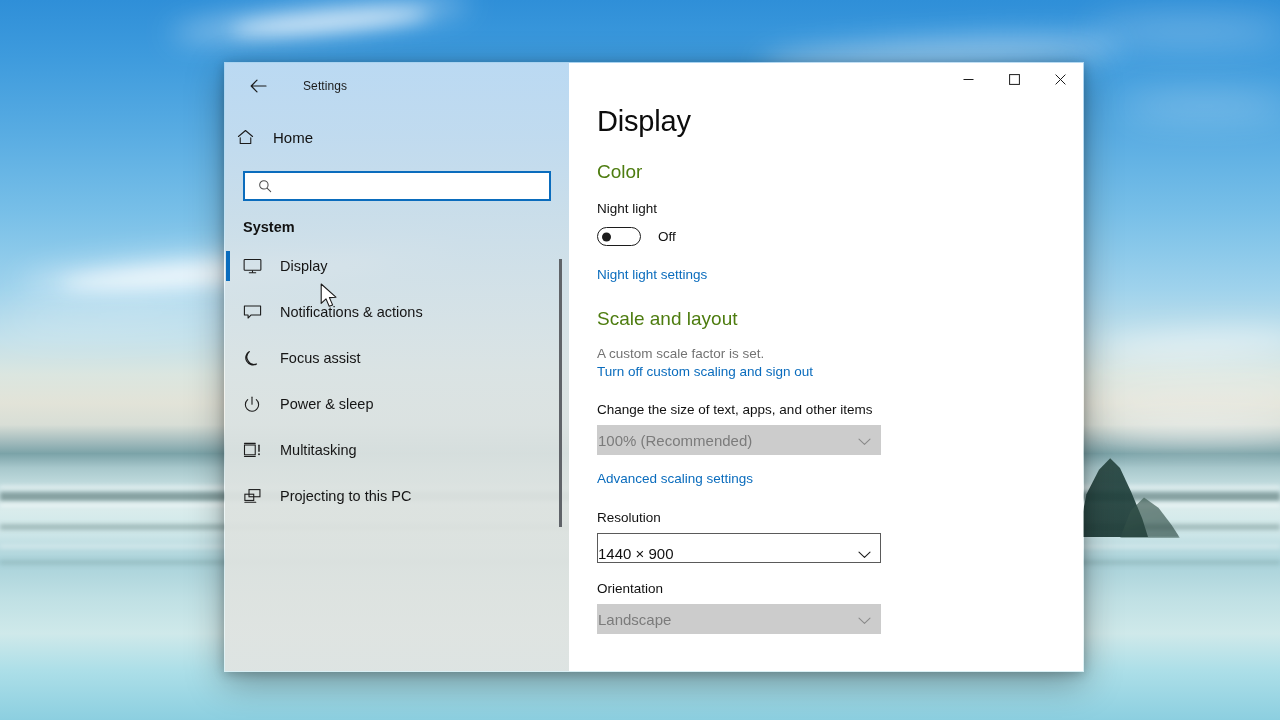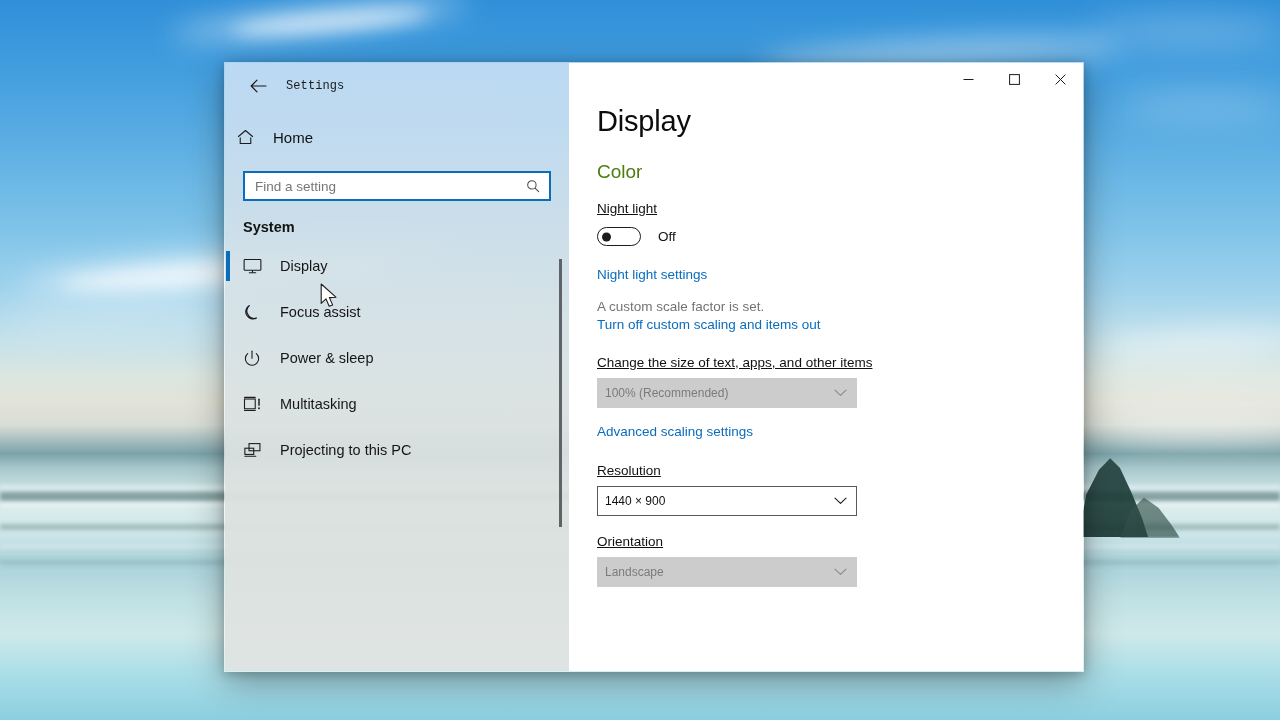--- a/index.html
+++ b/index.html
@@ -126,23 +126,22 @@
   }
   #back-button {
     width: 42px; height: 30px;
     display: flex; align-items: center; justify-content: center;
     cursor: pointer;
     border-radius: 2px;
   }
   #settings-title {
     font-size: 12px;
     color: #1b1b1b;
-    margin-left: 7px;
+    margin-left: 24px;
     letter-spacing: 0.1px;
-    font-family: Liberation Mono, monospace;
   }
 
   #home-row {
     display: flex;
     align-items: center;
     height: 40px;
     padding-left: 12px;
     margin-top: 8px;
     cursor: pointer;
   }
@@ -275,21 +274,20 @@
     font-size: 19px;
     color: #4d7c0f;
     margin-top: 25px;
     font-weight: normal;
   }
 
   .sub-label {
     font-size: 13.5px;
     color: #111;
     margin-top: 18px;
-    text-decoration: underline;
   }
 
   #toggle-row {
     display: flex;
     align-items: center;
     margin-top: 11px;
   }
   #nightlight-toggle {
     width: 44px;
     height: 19px;
@@ -328,33 +326,34 @@
     font-size: 13.5px;
     color: #737373;
     margin-top: 16px;
   }
   #turnoff-scaling-link { margin-top: 3px; }
 
   #scale-desc { margin-top: 22px; }
 
   .combo {
     margin-top: 8px;
-    width: 260px;
+    width: 284px;
     height: 30px;
     display: flex;
     align-items: center;
     justify-content: space-between;
-    padding: 0 9px 0 7px;
-    font-size: 12px;
+    padding: 0 9px 0 0;
+    font-size: 15px;
   }
   .combo.enabled {
     background: #ffffff;
     border: 1px solid #5a5a5a;
     color: #111;
     cursor: pointer;
+    align-items: flex-end;
   }
   .combo.disabled {
     background: #cccccc;
     border: 1px solid #cccccc;
     color: #7b7b7b;
     cursor: default;
   }
 
   #advanced-scaling-link { margin-top: 16px; }
 
@@ -414,21 +413,20 @@
         <span class="ic">
           <svg width="17" height="16" viewBox="0 0 18 17" fill="none" aria-hidden="true">
             <path d="M1.5 8L9 1.6 16.5 8" stroke="#1b1b1b" stroke-width="1.15" stroke-linecap="round" stroke-linejoin="round"></path>
             <path d="M3.4 9.3v6.1h11.2V9.3" stroke="#1b1b1b" stroke-width="1.15" stroke-linecap="round" stroke-linejoin="round"></path>
           </svg>
         </span>
         <span id="home-label">Home</span>
       </div>
 
       <div id="search-wrap">
-        <input id="search-input" type="text" placeholder="Find a setting" style="">
         <span id="search-icon-btn">
           <svg width="14" height="14" viewBox="0 0 15 15" fill="none" aria-hidden="true">
             <circle cx="6.3" cy="6.3" r="4.5" stroke="#4a4a4a" stroke-width="1.1"></circle>
             <path d="M9.7 9.7L13.6 13.6" stroke="#4a4a4a" stroke-width="1.1" stroke-linecap="round"></path>
           </svg>
         </span>
       </div>
 
       <div id="group-title">System</div>
 
@@ -439,20 +437,28 @@
             <svg width="19" height="16" viewBox="0 0 20 17" fill="none" aria-hidden="true">
               <rect x="1.1" y="1.6" width="17.8" height="11.4" rx="0.9" stroke="#1b1b1b" stroke-width="1.15"></rect>
               <path d="M6.6 15.6h6.8" stroke="#1b1b1b" stroke-width="1.15" stroke-linecap="round"></path>
               <path d="M10 13.1v2.5" stroke="#1b1b1b" stroke-width="1.15"></path>
             </svg>
           </span>
           <span class="nav-label">Display</span>
         </div>
 
 
+        <div class="nav-item">
+          <span class="ic">
+            <svg width="19" height="16" viewBox="0 0 20 17" fill="none" aria-hidden="true">
+              <path d="M1.4 2.2h17.2v9.4H8.6l-3.3 3.3v-3.3H1.4V2.2z" stroke="#1b1b1b" stroke-width="1.15" stroke-linejoin="round"></path>
+            </svg>
+          </span>
+          <span class="nav-label">Notifications &amp; actions</span>
+        </div>
 
         <div class="nav-item">
           <span class="ic">
             <svg width="18" height="17" viewBox="0 0 18 18" fill="none" aria-hidden="true">
               <path d="M6.2 1.6a7.6 7.6 0 007.6 13.2A7.8 7.8 0 016.2 1.6z" stroke="#1b1b1b" stroke-width="1.15" stroke-linejoin="round"></path>
             </svg>
           </span>
           <span class="nav-label">Focus assist</span>
         </div>
 
@@ -528,23 +534,24 @@
 
         <div id="toggle-row">
           <div id="nightlight-toggle">
             <span class="knob"></span>
           </div>
           <span id="toggle-state">Off</span>
         </div>
 
         <a class="link" id="nightlight-settings-link">Night light settings</a>
 
+        <h2 class="section-h">Scale and layout</h2>
 
         <div id="custom-scale-warning">A custom scale factor is set.</div>
-        <a class="link" id="turnoff-scaling-link">Turn off custom scaling and items out</a>
+        <a class="link" id="turnoff-scaling-link">Turn off custom scaling and sign out</a>
 
         <div class="sub-label" id="scale-desc">Change the size of text, apps, and other items</div>
 
         <div class="combo disabled">
           <span>100% (Recommended)</span>
           <span>
             <svg width="13" height="8" viewBox="0 0 13 8" fill="none" aria-hidden="true">
               <path d="M1 1.2l5.5 5.2L12 1.2" stroke="#8a8a8a" stroke-width="1.1" stroke-linecap="round" stroke-linejoin="round"></path>
             </svg>
           </span>

